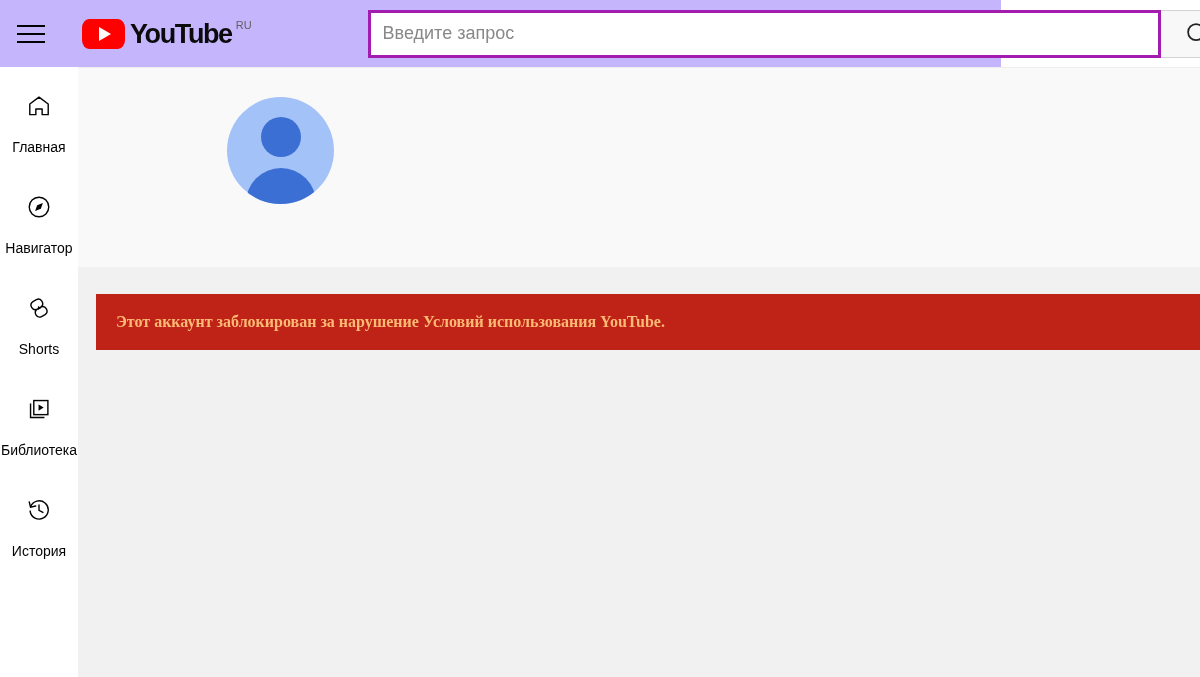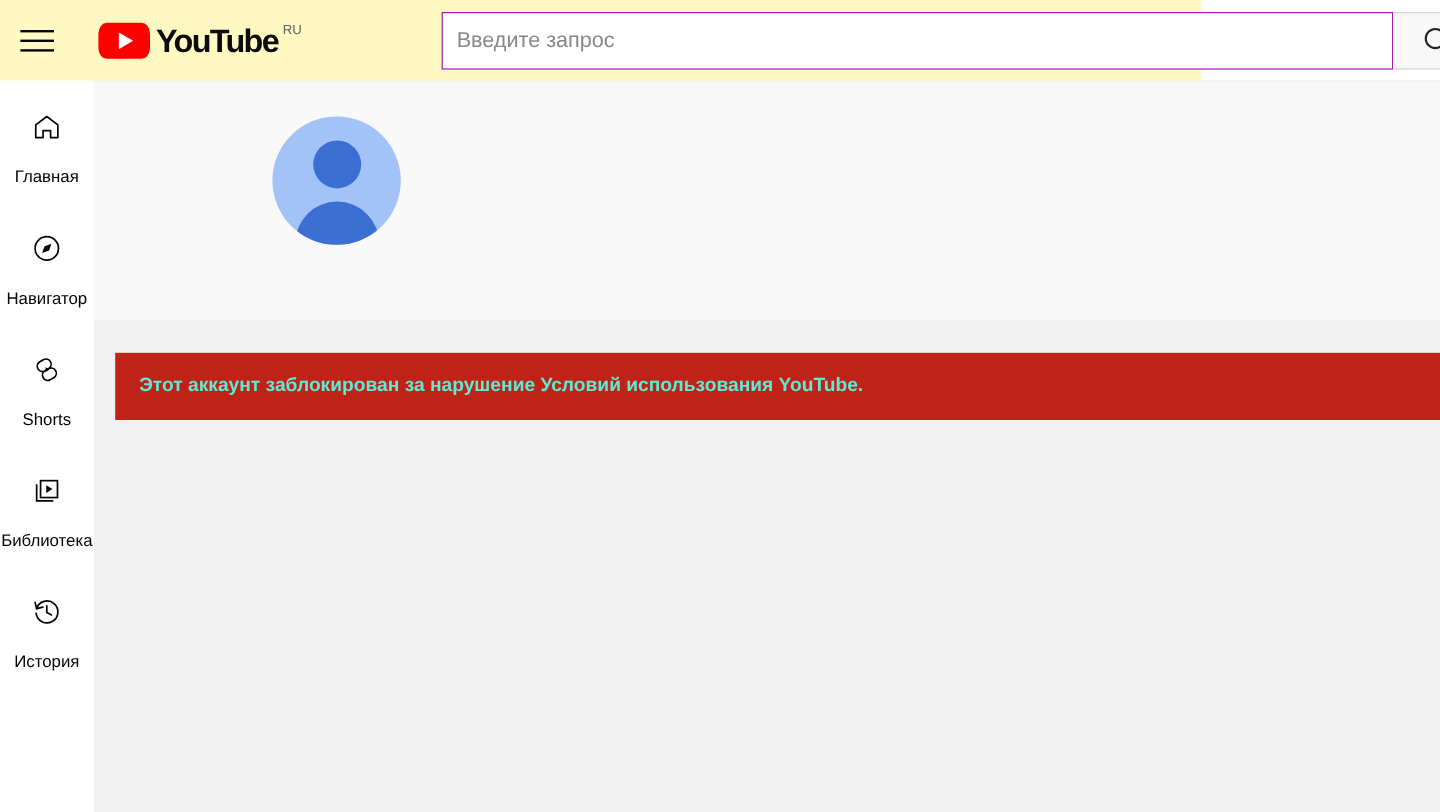--- a/index.html
+++ b/index.html
@@ -10,21 +10,21 @@
     background: #ffffff;
     font-family: "Liberation Sans", sans-serif;
   }
 
   
   .header {
     position: absolute;
     top: 0; left: 0;
     width: 1001px;
     height: 67px;
-    background: #fef9c3;
+    background: #c4b5fd;
     display: flex;
     align-items: center;
     z-index: 20;
   }
   .hamburger {
     width: 46px;
     height: 46px;
     margin-left: 8px;
     display: flex;
     flex-direction: column;
@@ -91,21 +91,21 @@
   .search-area {
     display: flex;
     align-items: stretch;
     margin-left: 116px;
     height: 48px;
     flex: 0 0 auto;
   }
   .search-box {
     width: 793px;
     height: 48px;
-    border: 1px solid #a21caf;
+    border: 3px solid #a21caf;
     background: #ffffff;
     display: flex;
     align-items: center;
     padding-left: 12px;
   }
   .search-box input {
     border: none;
     outline: none;
     background: transparent;
     width: 100%;
@@ -216,25 +216,25 @@
     position: absolute;
     top: 227px;
     left: 18px;
     width: 1104px;
     height: 56px;
     background: #bf2318;
     display: flex;
     align-items: center;
   }
   .alert-text {
-    color: #5eead4;
+    color: #fdba74;
     font-size: 16px;
     font-weight: bold;
     margin-left: 20px;
-    font-family: Liberation Sans, sans-serif;
+    font-family: Liberation Serif, serif;
   }
 </style>
 </head>
 <body>
 
 <div class="header">
 
   <div class="hamburger">
     <span></span>
     <span></span>

